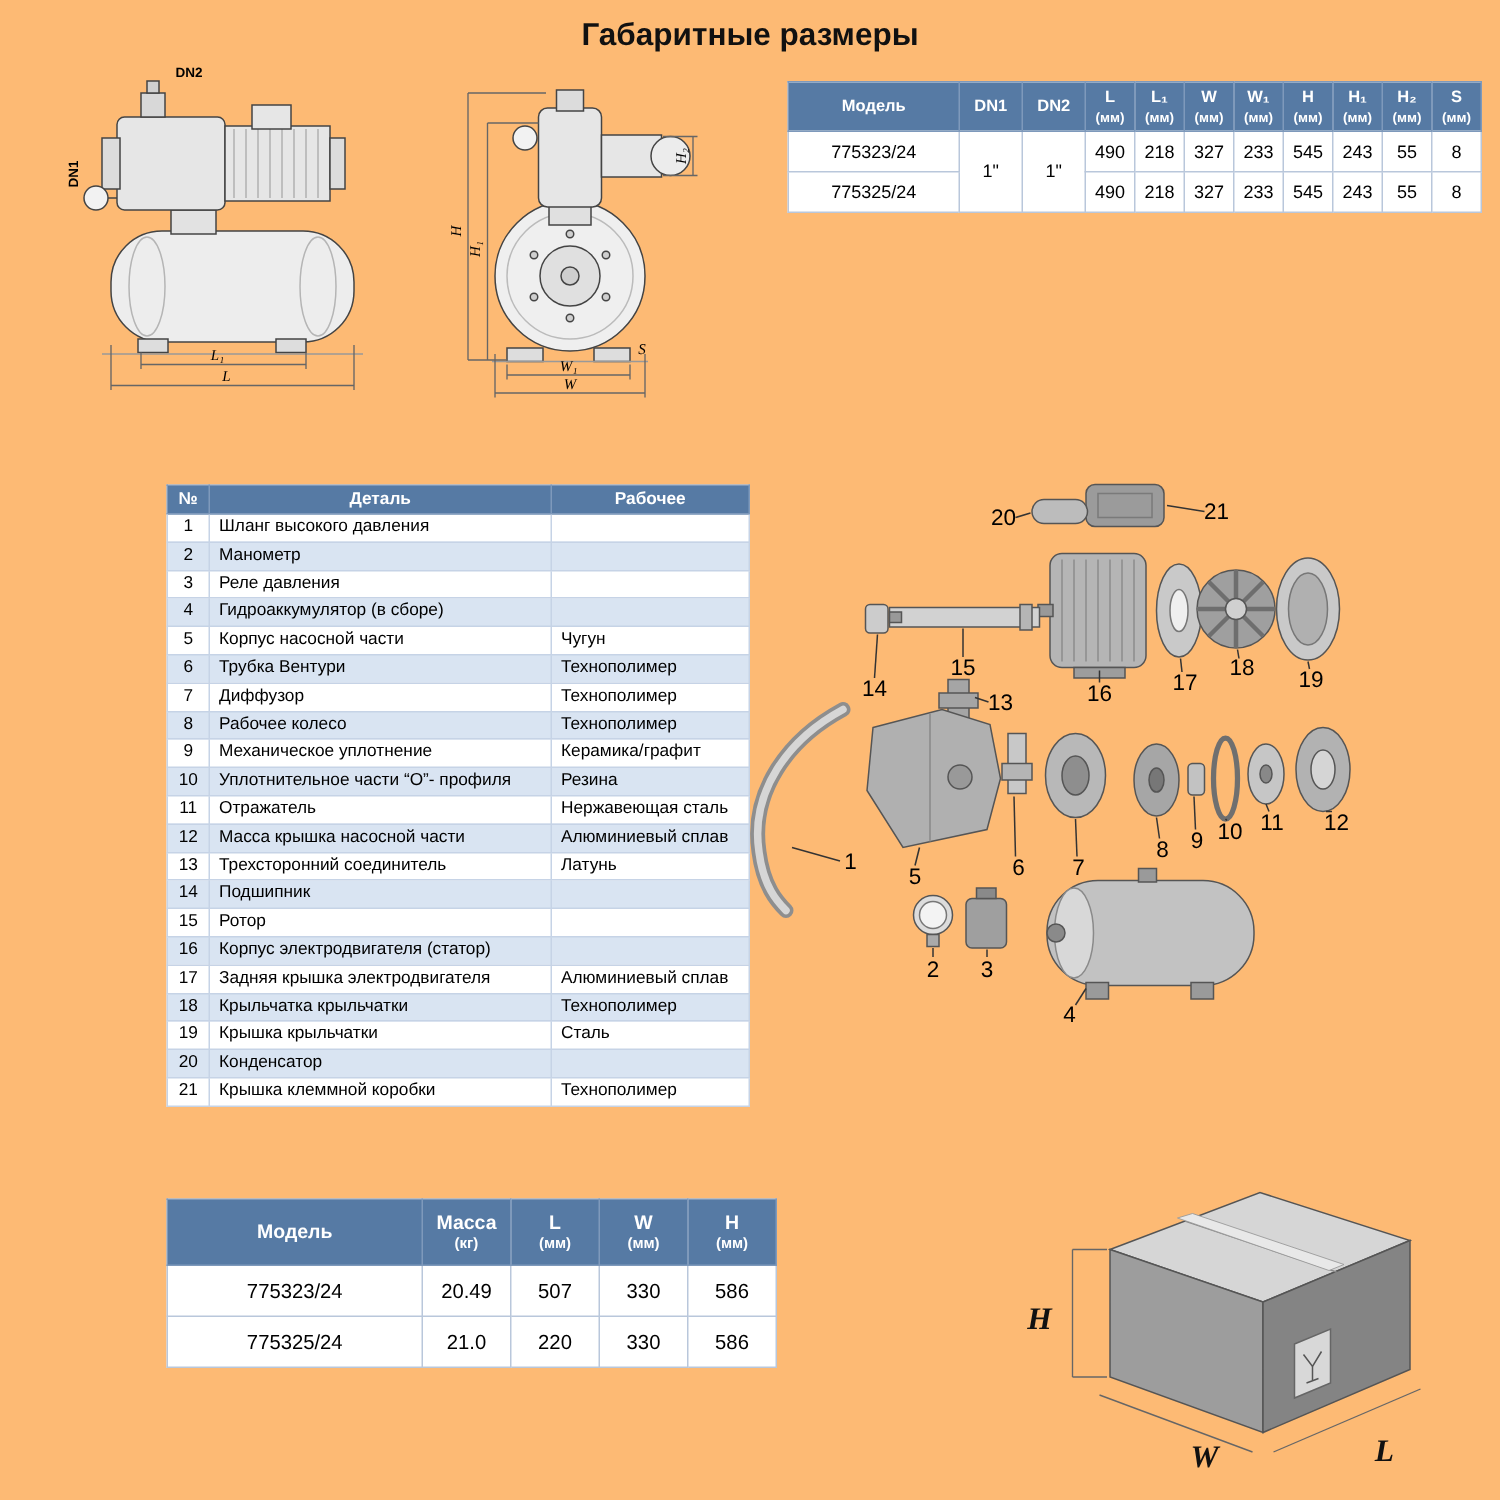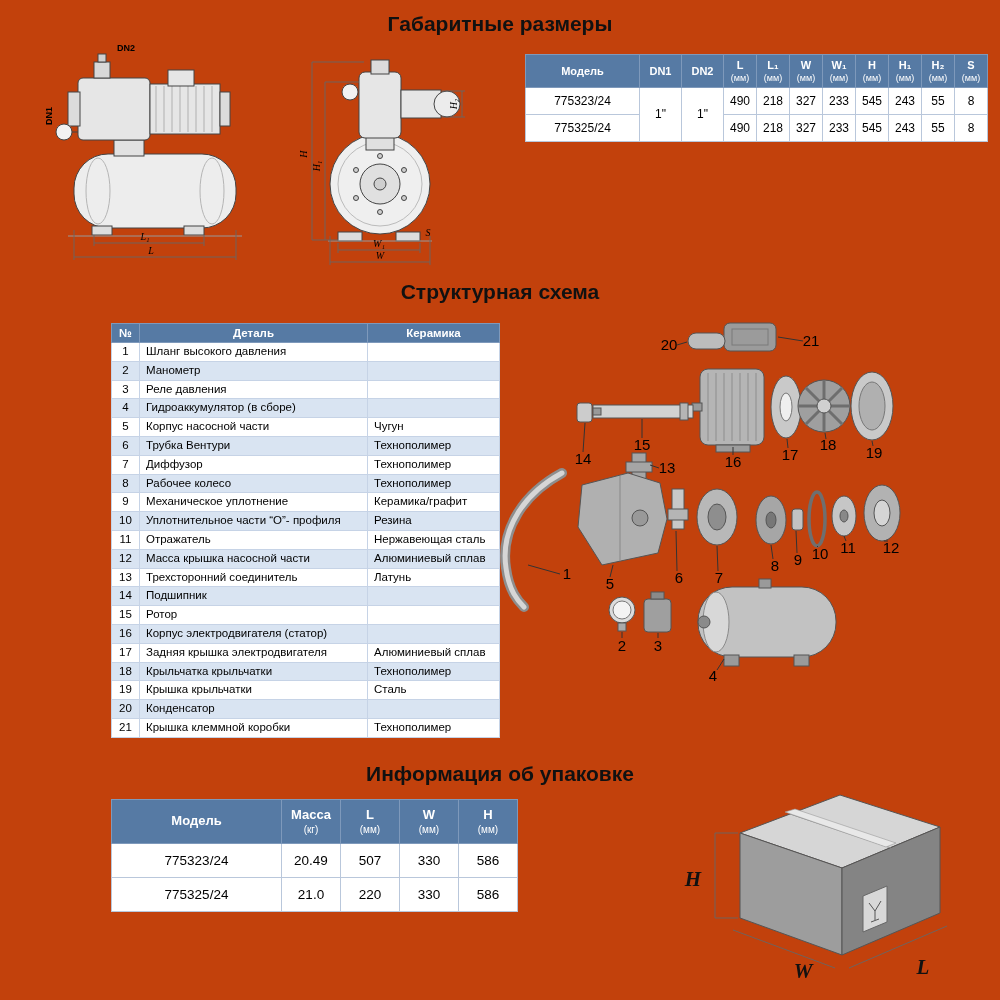--- a/index.html
+++ b/index.html
@@ -1,19 +1,19 @@
 <!DOCTYPE html>
 <html><head>
 <meta charset="utf-8">
 <style>
   * { margin:0; padding:0; box-sizing:border-box; }
   html,body { background:#fff; }
   .page {
     position:relative; width:1000px; height:1000px; margin:0 auto;
-    background:#c2410c; font-family:"Liberation Sans", sans-serif; color:#000; overflow:hidden;
+    background:#fdba74; font-family:"Liberation Sans", sans-serif; color:#000; overflow:hidden;
   }
   .section-title {
     position:absolute; left:0; width:100%; text-align:center;
     font-size:21px; font-weight:bold; color:#111;
   }
   .t1 { top:12px; }
   .t2 { top:280px; }
   .t3 { top:762px; }
 
   table { border-collapse:collapse; table-layout:fixed; position:absolute; background:#fff;margin-left:47px; }
@@ -21,21 +21,21 @@
 
   
   .dim-table { left:478px; top:54px; width:462px; }
   .dim-table th {
     background:#567aa4; color:#fff; font-weight:bold; font-size:11px;
     border:1px solid #7e99bb; padding:4px 1px; text-align:center; line-height:1.15;
   }
   .dim-table td {
     border:1px solid #b9c7db; font-size:12px; text-align:center; padding:6px 1px; color:#000;
   }
-  .unit { display:block; font-size:9px; font-weight:normal; margin-top:1px; }
+  .unit { display:block; font-size:9px; font-weight:bold; margin-top:1px; }
 
   
   .parts-table { left:64px; top:323px; width:388px; }
   .parts-table th {
     background:#567aa4; color:#fff; font-weight:bold; font-size:11.5px;
     border:1px solid #7e99bb; padding:3px 4px; text-align:center;
   }
   .parts-table td {
     border:1px solid #c6d3e6; font-size:11.5px; line-height:1.2; padding:2px 6px; color:#000;
   }
@@ -216,33 +216,32 @@
         <td>327</td>
         <td>233</td>
         <td>545</td>
         <td>243</td>
         <td>55</td>
         <td>8</td>
       </tr>
     </tbody>
   </table>
 
-  <h2 class="section-title t2">Структурная схема</h2>
 
   <table class="parts-table">
     <colgroup>
       <col style="width:28px">
         <col style="width:228px">
         <col style="width:132px">
     </colgroup>
     <thead>
       <tr>
         <th>№</th>
         <th>Деталь</th>
-        <th>Керамика</th>
+        <th>Рабочее</th>
       </tr>
     </thead>
     <tbody>
 
         <tr>
           <td class="num">1</td>
           <td class="det">Шланг высокого давления</td>
           <td class="mat"></td>
         </tr>
 
@@ -528,21 +527,20 @@
     <text class="callout" x="113" y="151">14</text>
     <text class="callout" x="172" y="137">15</text>
     <text class="callout" x="263" y="154">16</text>
     <text class="callout" x="320" y="147">17</text>
     <text class="callout" x="358" y="137">18</text>
     <text class="callout" x="404" y="145">19</text>
     <text class="callout" x="199" y="37">20</text>
     <text class="callout" x="341" y="33">21</text>
   </svg>
 
-  <h2 class="section-title t3">Информация об упаковке</h2>
 
   <table class="pack-table">
     <colgroup>
       <col style="width:170px">
         <col style="width:59px">
         <col style="width:59px">
         <col style="width:59px">
         <col style="width:59px">
     </colgroup>
     <thead>

